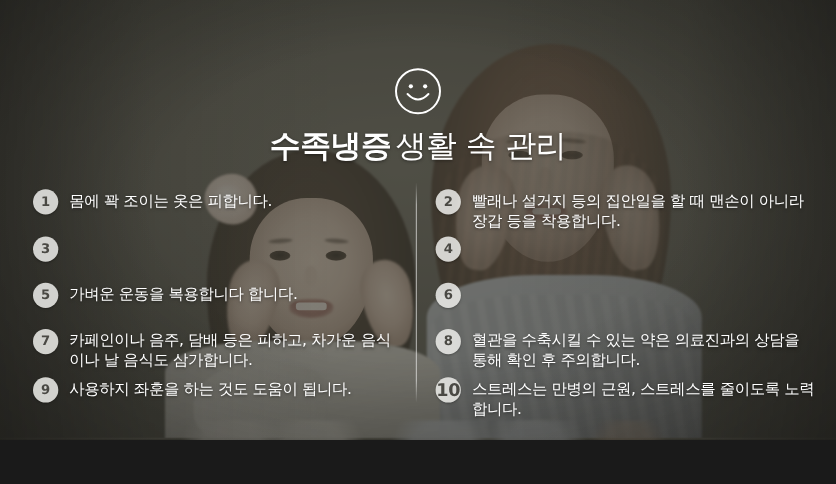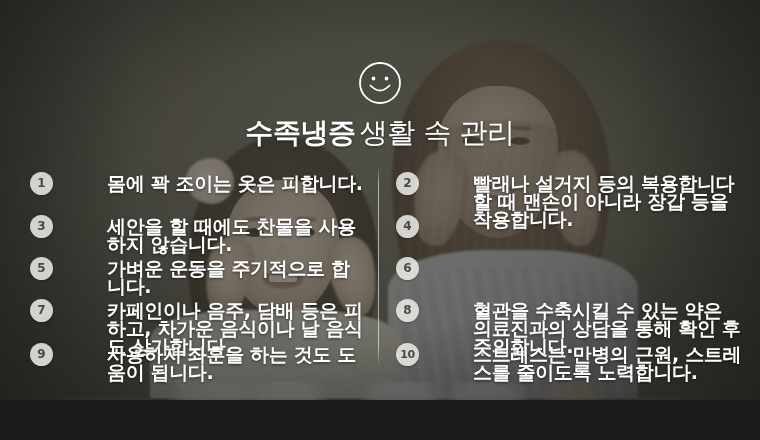--- a/index.html
+++ b/index.html
@@ -241,30 +241,29 @@
     width: 23px; height: 23px;
     border-radius: 50%;
     background: rgba(233,233,230,0.88);
     color: #4a4944;
     font-size: 12px;
     font-weight: 700;
     line-height: 23px;
     text-align: center;
     box-shadow: 0 1px 2px rgba(0,0,0,.28);
   }
-  .badge.two-digit { font-size: 11px; letter-spacing: -0.3px; }
+  .badge.two-digit { font-size: 16px; letter-spacing: -0.3px; }
   .tip-text {
     color: #ffffff;
-    font-size: 19px;
-    font-weight: 700;
+    font-size: 14px;
+    font-weight: 400;
     line-height: 18px;
     letter-spacing: -0.35px;
     padding-top: 2px;
     text-shadow: 0 1px 3px rgba(0,0,0,.55);
-    margin-left: 44px;
   }
 </style>
 </head>
 <body>
 
 <div id="poster">
 
   <div class="photo">
     <div class="backdrop"></div>
 
@@ -327,45 +326,44 @@
 
     <div class="col col-left">
 
       <div class="tip" style="top:6px;">
         <div class="badge">1</div>
         <div class="tip-text">몸에 꽉 조이는 옷은 피합니다.</div>
       </div>
 
       <div class="tip" style="top:49px;">
         <div class="badge">3</div>
-        <div class="tip-text">세안을 할 때에도 찬물을 사용하지 않습니다.</div>
       </div>
 
       <div class="tip" style="top:91px;">
         <div class="badge">5</div>
-        <div class="tip-text">가벼운 운동을 주기적으로 합니다.</div>
+        <div class="tip-text">가벼운 운동을 복용합니다 합니다.</div>
       </div>
 
       <div class="tip" style="top:133px;">
         <div class="badge">7</div>
         <div class="tip-text">카페인이나 음주, 담배 등은 피하고, 차가운 음식이나 날 음식도 삼가합니다.</div>
       </div>
 
       <div class="tip" style="top:177px;">
         <div class="badge">9</div>
         <div class="tip-text">사용하지 좌훈을 하는 것도 도움이 됩니다.</div>
       </div>
 
     </div>
 
     <div class="col col-right">
 
       <div class="tip" style="top:6px;">
         <div class="badge">2</div>
-        <div class="tip-text">빨래나 설거지 등의 복용합니다 할 때 맨손이 아니라 장갑 등을 착용합니다.</div>
+        <div class="tip-text">빨래나 설거지 등의 집안일을 할 때 맨손이 아니라 장갑 등을 착용합니다.</div>
       </div>
 
       <div class="tip" style="top:49px;">
         <div class="badge">4</div>
       </div>
 
       <div class="tip" style="top:91px;">
         <div class="badge">6</div>
       </div>
 

